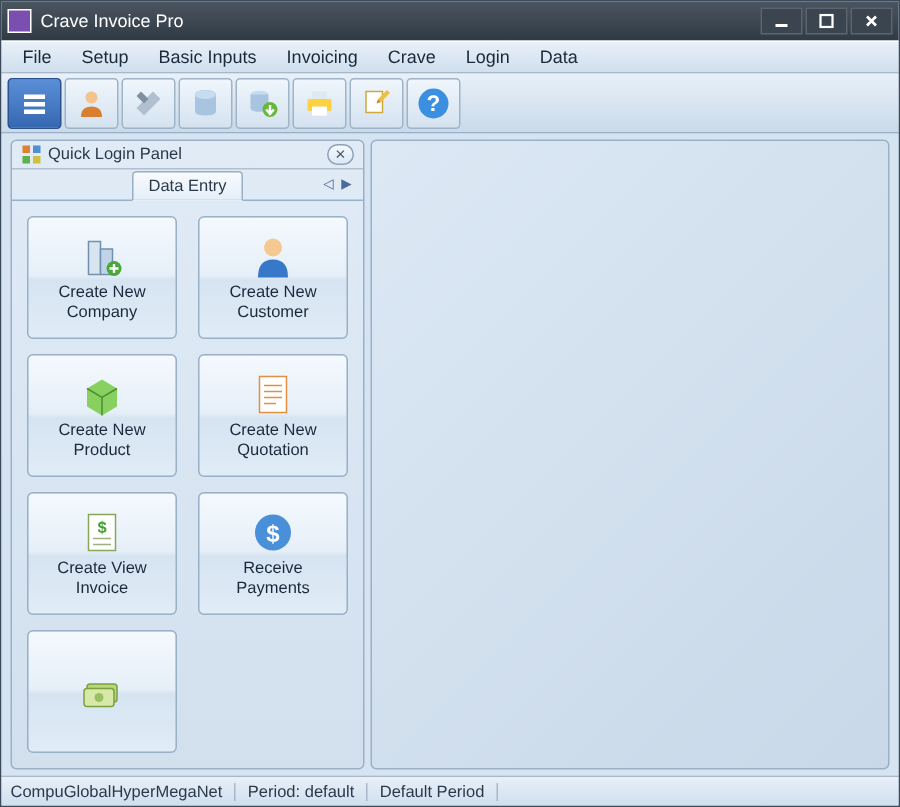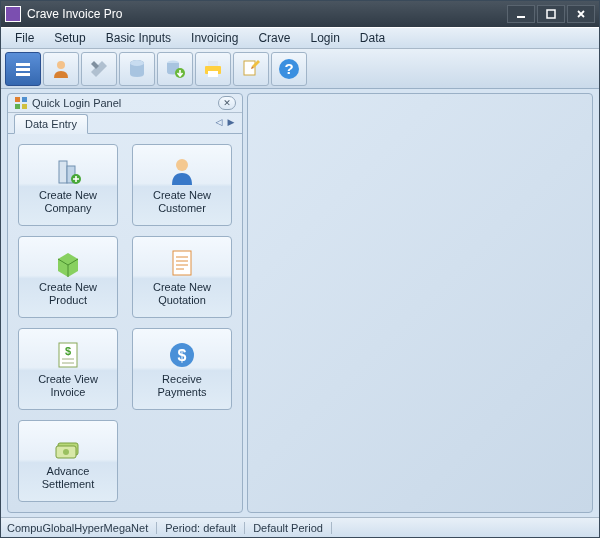--- a/index.html
+++ b/index.html
@@ -16,21 +16,21 @@
 .menubar .menuitem { font-size: 12px; color: #1a2a3a; padding: 2px 8px; cursor: pointer; }
 .toolbar { height: 40px; background: linear-gradient(to bottom, #e8f0f8, #cadaea); border-bottom: 1px solid #9ab0c6; display: flex; align-items: center; padding: 2px 4px; gap: 2px; }
 .tbtn { width: 36px; height: 34px; background: linear-gradient(to bottom, #f0f6fc, #d4e2f0); border: 1px solid #a0b4c8; border-radius: 3px; display: flex; align-items: center; justify-content: center; cursor: pointer; }
 .tbtn.active { background: linear-gradient(to bottom, #5a8fd8, #3568b0); border-color: #2a5090; }
 .content { flex: 1; display: flex; background: #d6e4f2; position: relative; overflow: hidden; }
 .quickpanel { width: 236px; margin: 4px 0 4px 6px; background: linear-gradient(to bottom, #e0ebf6, #d2e0ee); border: 1px solid #9ab0c6; border-radius: 4px; display: flex; flex-direction: column; }
 .qp-header { height: 22px; display: flex; align-items: center; padding: 0 6px; border-bottom: 1px solid #b0c0d0; }
 .qp-header .qp-icon { width: 14px; height: 14px; margin-right: 4px; }
 .qp-header .qp-title { font-size: 11px; color: #2a3a4a; flex: 1; }
 .qp-header .qp-close { width: 18px; height: 14px; border: 1px solid #90a4b8; border-radius: 7px; display: flex; align-items: center; justify-content: center; font-size: 9px; color: #4a5a6a; cursor: pointer; background: linear-gradient(to bottom,#f4faff,#dce8f4); }
-.tabstrip { height: 22px; display: flex; align-items: center; padding: 0 6px; border-bottom: 1px solid #9ab0c6; position: relative; }
+.tabstrip { height: 22px; display: flex; align-items: center; padding: 0 6px; border-bottom: 1px solid #9ab0c6; position: relative; flex-direction: column; }
 .tab { font-size: 11px; padding: 3px 10px 3px 10px; color: #2a3a4a; cursor: pointer; border: 1px solid transparent; }
 .tab.active { background: linear-gradient(to bottom, #f8fbfe, #e4eef8); border: 1px solid #9ab0c6; border-bottom-color: #e4eef8; border-radius: 3px 3px 0 0; position: relative; top: 1px; }
 .tabnav { position: absolute; right: 6px; top: 3px; display: flex; gap: 2px; }
 .tabnav span { width: 10px; height: 12px; font-size: 9px; color: #4a6a9a; cursor: pointer; display: flex; align-items: center; justify-content: center; }
 .tiles { flex: 1; padding: 10px 10px; display: grid; grid-template-columns: repeat(2, 1fr); grid-auto-rows: 82px; gap: 10px 14px; align-content: start; }
 .tile { background: linear-gradient(to bottom, #f4f9fe 0%, #e6eff8 48%, #d6e4f2 52%, #e0ecf6 100%); border: 1px solid #9ab0c6; border-radius: 4px; display: flex; flex-direction: column; align-items: center; justify-content: center; cursor: pointer; padding: 4px; }
 .tile .tile-icon { width: 32px; height: 32px; margin-bottom: 2px; display: flex; align-items: center; justify-content: center; }
 .tile .tile-label { font-size: 11px; color: #1a2a3a; text-align: center; line-height: 1.15; white-space: pre-line; }
 .client { flex: 1; margin: 4px 6px 4px 4px; background: linear-gradient(135deg, #dce8f4, #c8d8e8); border: 1px solid #9ab0c6; border-radius: 4px; }
 .statusbar { height: 20px; background: linear-gradient(to bottom, #e8f0f8, #d0dfee); border-top: 1px solid #a8b8c8; display: flex; align-items: center; font-size: 11px; color: #2a3a4a; padding: 4px 4px; }
@@ -228,22 +228,20 @@
         </div>
 
         <div class="tile">
           <div class="tile-icon">
             <svg width="32" height="32" viewBox="0 0 32 32">
                 <rect x="6" y="12" width="20" height="12" rx="2" fill="#b8d878" stroke="#7aa040"></rect>
                 <rect x="4" y="15" width="20" height="12" rx="2" fill="#d8e8a8" stroke="#7aa040"></rect>
                 <circle cx="14" cy="21" r="3" fill="#9ac060"></circle>
               </svg>
           </div>
-          <div class="tile-label">Advance
-Settlement</div>
         </div>
 
       </div>
     </div>
 
     <div class="client"></div>
   </div>
 
   <div class="statusbar">
     <div class="cell">CompuGlobalHyperMegaNet</div>

